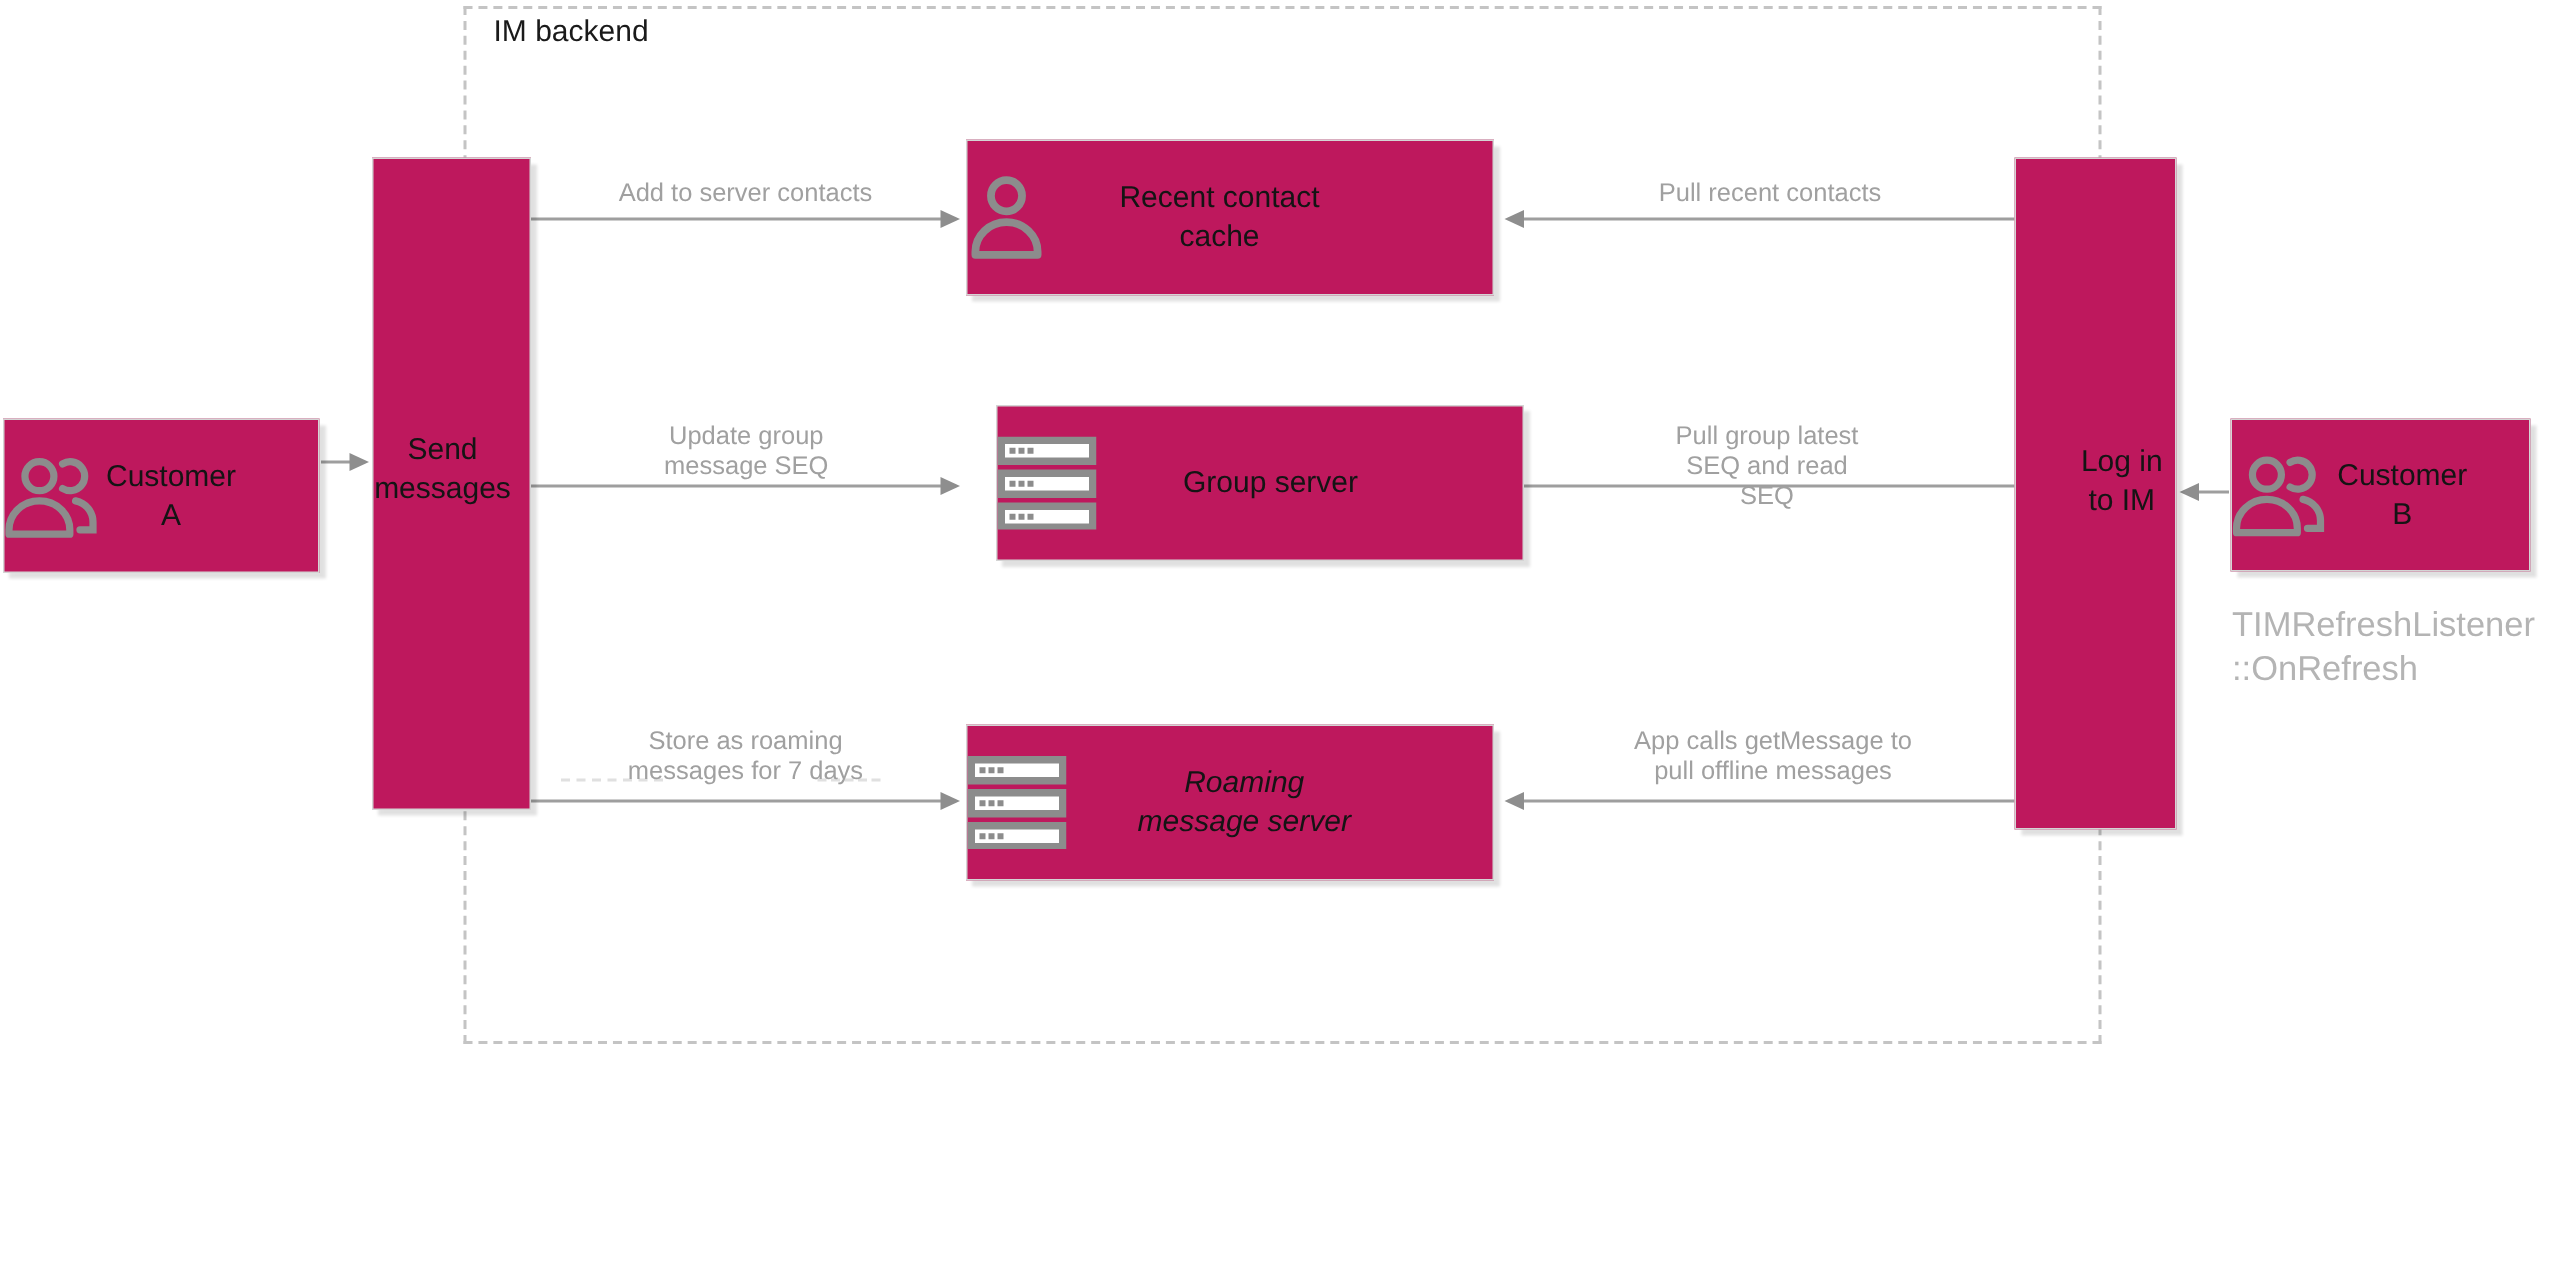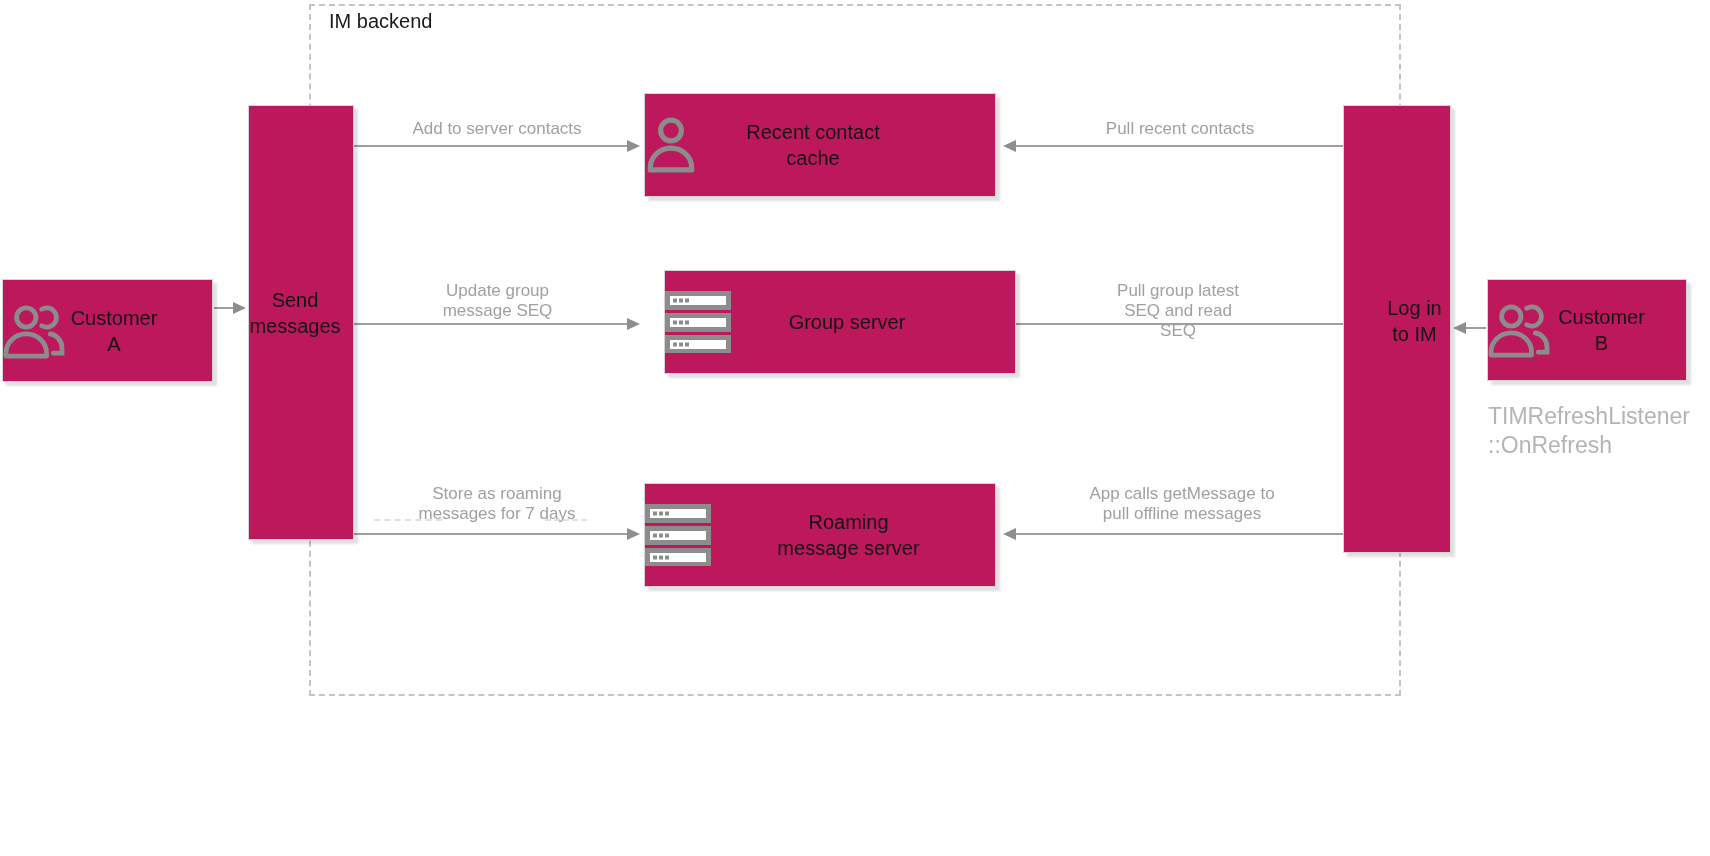--- a/index.html
+++ b/index.html
@@ -102,21 +102,21 @@
             <rect x="20" y="29.5" width="4" height="4"></rect>
           <rect x="8" y="51.5" width="4" height="4"></rect>
             <rect x="14" y="51.5" width="4" height="4"></rect>
             <rect x="20" y="51.5" width="4" height="4"></rect>
         </g>
       </svg>
     </span>
     <span class="label" style="width:160px;">Group server</span>
   </div>
 
-  <div class="node" style="left:644px;top:483px;width:352px;height:104px;gap:55px;">
+  <div class="node" style="left:644px;top:483px;width:352px;height:104px;gap:36px;font-style:italic;">
     <span class="icon">
       <svg width="66" height="62" viewBox="0 0 66 62" aria-hidden="true">
         <g fill="#fff" stroke="#8c8c8c" stroke-width="5">
           <rect x="2.5" y="2.5" width="61" height="14"></rect>
           <rect x="2.5" y="24.5" width="61" height="14"></rect>
           <rect x="2.5" y="46.5" width="61" height="14"></rect>
         </g>
         <g fill="#8c8c8c">
           <rect x="8" y="7.5" width="4" height="4"></rect>
             <rect x="14" y="7.5" width="4" height="4"></rect>

